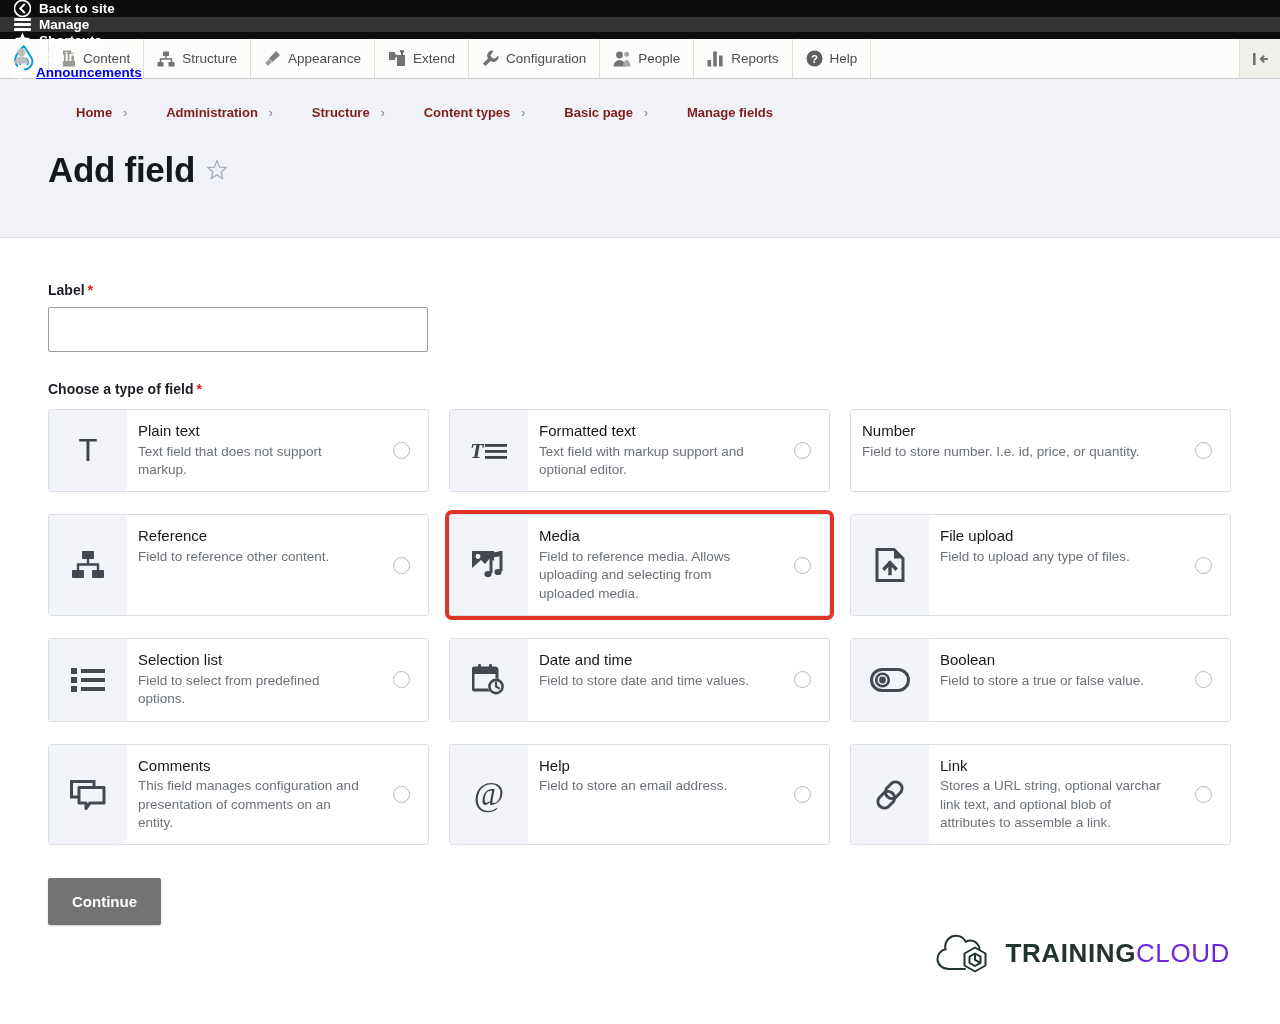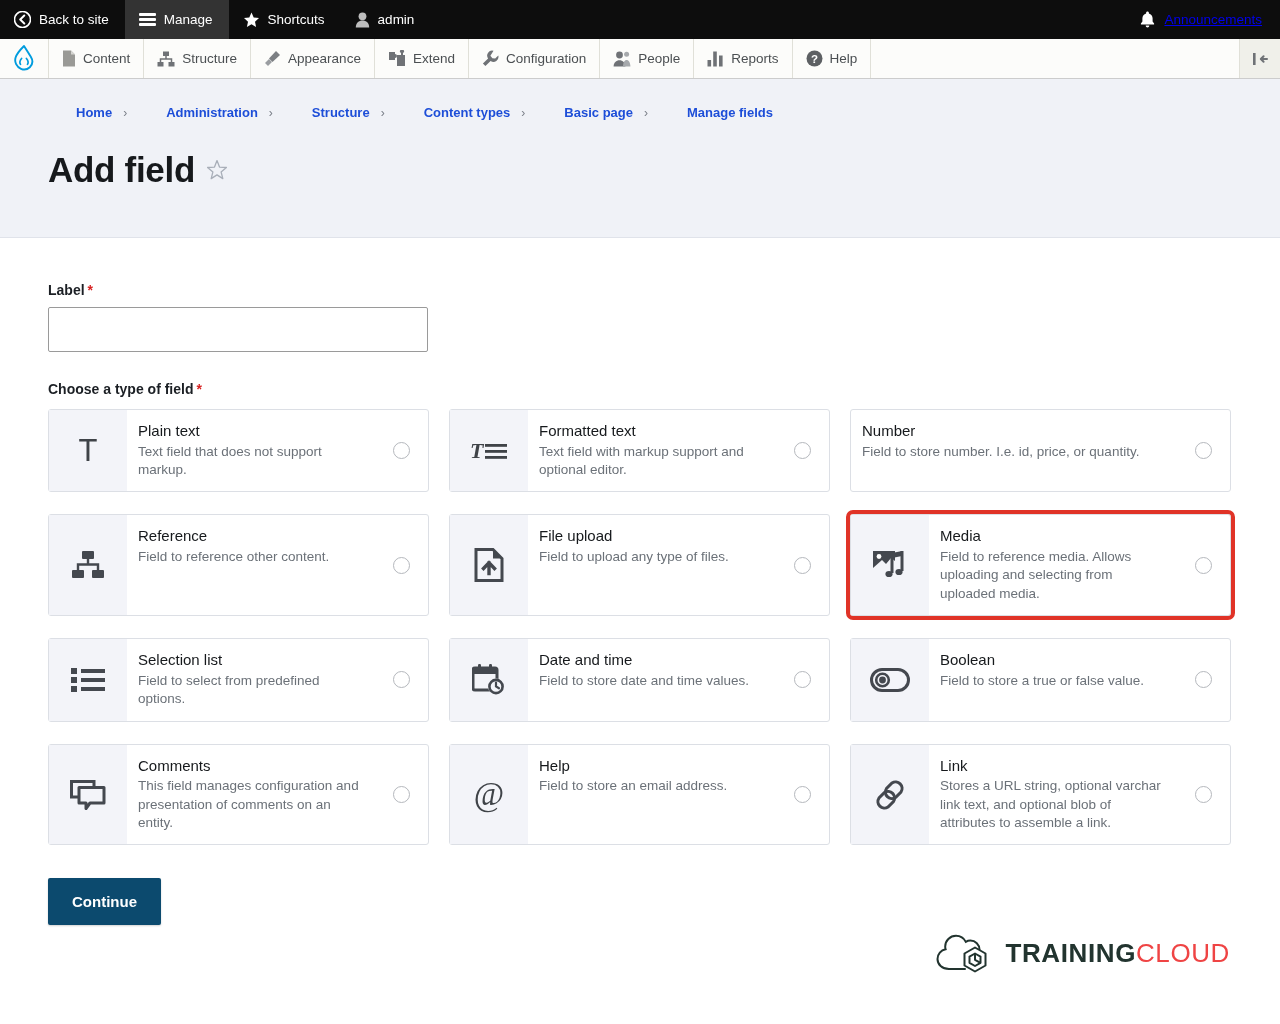--- a/index.html
+++ b/index.html
@@ -13,22 +13,23 @@
   }
 
   
   .toolbar-bar {
     height: 39px;
     background: #0d0d0d;
     display: flex;
     align-items: stretch;
     color: #fff;
     font-size: 13.5px;
-    font-weight: normal;
+    font-weight: bold;
     position: relative;
+    flex-direction: column;
   }
   .tb-item {
     display: flex;
     align-items: center;
     gap: 8px;
     padding: 0 16px 0 14px;
     color: #fff;
     text-decoration: none;
     white-space: nowrap;
   }
@@ -76,21 +77,21 @@
   .page-head {
     background: #f0f2f7;
     border-bottom: 1px solid #e0e3ea;
     padding: 26px 0 26px 48px;
   }
   .breadcrumb {
     display: flex; align-items: center;
     font-size: 13px; font-weight: bold; color: #2b2f36;
     gap: 0;
   }
-  .breadcrumb a { color: #1d4ed8; text-decoration: none; padding-left: 28px; }
+  .breadcrumb a { color: #7f1d1d; text-decoration: none; padding-left: 28px; }
   .bc-sep { color: #7a7f88; padding: 0 11px; font-weight: normal; font-size: 12px; }
   .page-title-row { display: flex; align-items: center; gap: 11px; margin-top: 9px; }
   .page-title {
     font-size: 35px; font-weight: bold; color: #16191c; letter-spacing: -0.3px;
     line-height: 1;
   }
   .star-icon { width: 22px; height: 22px; }
 
   
   .main { padding: 44px 48px 0 48px; }
@@ -164,21 +165,21 @@
     display: flex; align-items: center; justify-content: center;
   }
   .radio {
     width: 17px; height: 17px; border-radius: 50%;
     border: 1px solid #b5b8bd; background: #fff;
   }
 
   
   .actions { margin-top: 33px; }
   .btn-continue {
-    background: #0c4a6e;
+    background: #737373;
     color: #fff;
     border: none;
     border-radius: 2px;
     font-size: 15px; font-weight: bold;
     padding: 0 24px;
     height: 47px;
     cursor: pointer;
     font-family: "Liberation Sans", sans-serif;
     box-shadow: 0 1px 2px rgba(0,0,0,.18);
   }
@@ -187,21 +188,21 @@
   .footer-logo {
     position: absolute;
     right: 50px; top: 928px;
     display: flex; align-items: center; gap: 15px;
   }
   .logo-word {
     font-size: 26px; letter-spacing: 0.6px; color: #22342f;
     font-family: "Liberation Sans", sans-serif;
   }
   .logo-word b { font-weight: bold; }
-  .logo-word span { font-weight: normal; color: #ef4444; }
+  .logo-word span { font-weight: normal; color: #6d28d9; }
 </style>
 </head>
 <body>
 
 <div class="toolbar-bar">
   <a class="tb-item" href="#">
     <span class="ico">
       <svg width="17" height="17" viewBox="0 0 17 17">
           <circle cx="8.5" cy="8.5" r="8" fill="none" stroke="#fff" stroke-width="1.6"></circle>
           <path d="M10.3 4.5 L6.2 8.5 L10.3 12.5" fill="none" stroke="#fff" stroke-width="2" stroke-linecap="round" stroke-linejoin="round"></path>
@@ -437,53 +438,53 @@
       </span>
       <span class="card-body">
         <span class="card-title">Reference</span>
         <span class="card-desc">Field to reference other content.</span>
       </span>
       <span class="card-radio">
         <span class="radio"></span>
       </span>
     </label>
 
-    <label class="card">
-      <span class="card-icon">
-        <svg width="30" height="34" viewBox="0 0 30 34">
-          <path d="M2 1.5 L19 1.5 L28 10.5 L28 32.5 L2 32.5 Z" fill="none" stroke="#44484f" stroke-width="3"></path>
-          <path d="M19 1.5 L19 10.5 L28 10.5 Z" fill="#44484f"></path>
-          <path d="M15 25.5 L15 15 M9.5 20.5 L15 14.8 L20.5 20.5" fill="none" stroke="#44484f" stroke-width="3.4" stroke-linecap="square"></path>
-        </svg>
-      </span>
-      <span class="card-body">
-        <span class="card-title">File upload</span>
-        <span class="card-desc">Field to upload any type of files.</span>
-      </span>
-      <span class="card-radio">
-        <span class="radio"></span>
-      </span>
-    </label>
-
     <label class="card highlight">
       <span class="card-icon">
         <svg width="36" height="32" viewBox="0 0 36 32">
           <path d="M1 2 L23 2 L23 12 L19 9 L14 15 L10 11 L1 19 Z" fill="#44484f"></path>
           <rect x="1" y="2" width="22" height="1.8" fill="#44484f"></rect>
           <circle cx="7" cy="7.5" r="2.4" fill="#ffffff"></circle>
           <path d="M20 4 L20 24" stroke="#44484f" stroke-width="3" fill="none"></path>
           <path d="M30 2 L30 22" stroke="#44484f" stroke-width="3" fill="none"></path>
           <path d="M20 4 L30 2 L30 7 L20 9 Z" fill="#44484f"></path>
           <ellipse cx="17" cy="25" rx="3.6" ry="3.1" fill="#44484f"></ellipse>
           <ellipse cx="27" cy="23" rx="3.6" ry="3.1" fill="#44484f"></ellipse>
         </svg>
       </span>
       <span class="card-body">
         <span class="card-title">Media</span>
         <span class="card-desc">Field to reference media. Allows uploading and selecting from uploaded media.</span>
+      </span>
+      <span class="card-radio">
+        <span class="radio"></span>
+      </span>
+    </label>
+
+    <label class="card">
+      <span class="card-icon">
+        <svg width="30" height="34" viewBox="0 0 30 34">
+          <path d="M2 1.5 L19 1.5 L28 10.5 L28 32.5 L2 32.5 Z" fill="none" stroke="#44484f" stroke-width="3"></path>
+          <path d="M19 1.5 L19 10.5 L28 10.5 Z" fill="#44484f"></path>
+          <path d="M15 25.5 L15 15 M9.5 20.5 L15 14.8 L20.5 20.5" fill="none" stroke="#44484f" stroke-width="3.4" stroke-linecap="square"></path>
+        </svg>
+      </span>
+      <span class="card-body">
+        <span class="card-title">File upload</span>
+        <span class="card-desc">Field to upload any type of files.</span>
       </span>
       <span class="card-radio">
         <span class="radio"></span>
       </span>
     </label>
 
     <label class="card">
       <span class="card-icon">
         <svg width="34" height="26" viewBox="0 0 34 26">
           <rect x="0" y="1" width="6" height="6" fill="#44484f"></rect>

